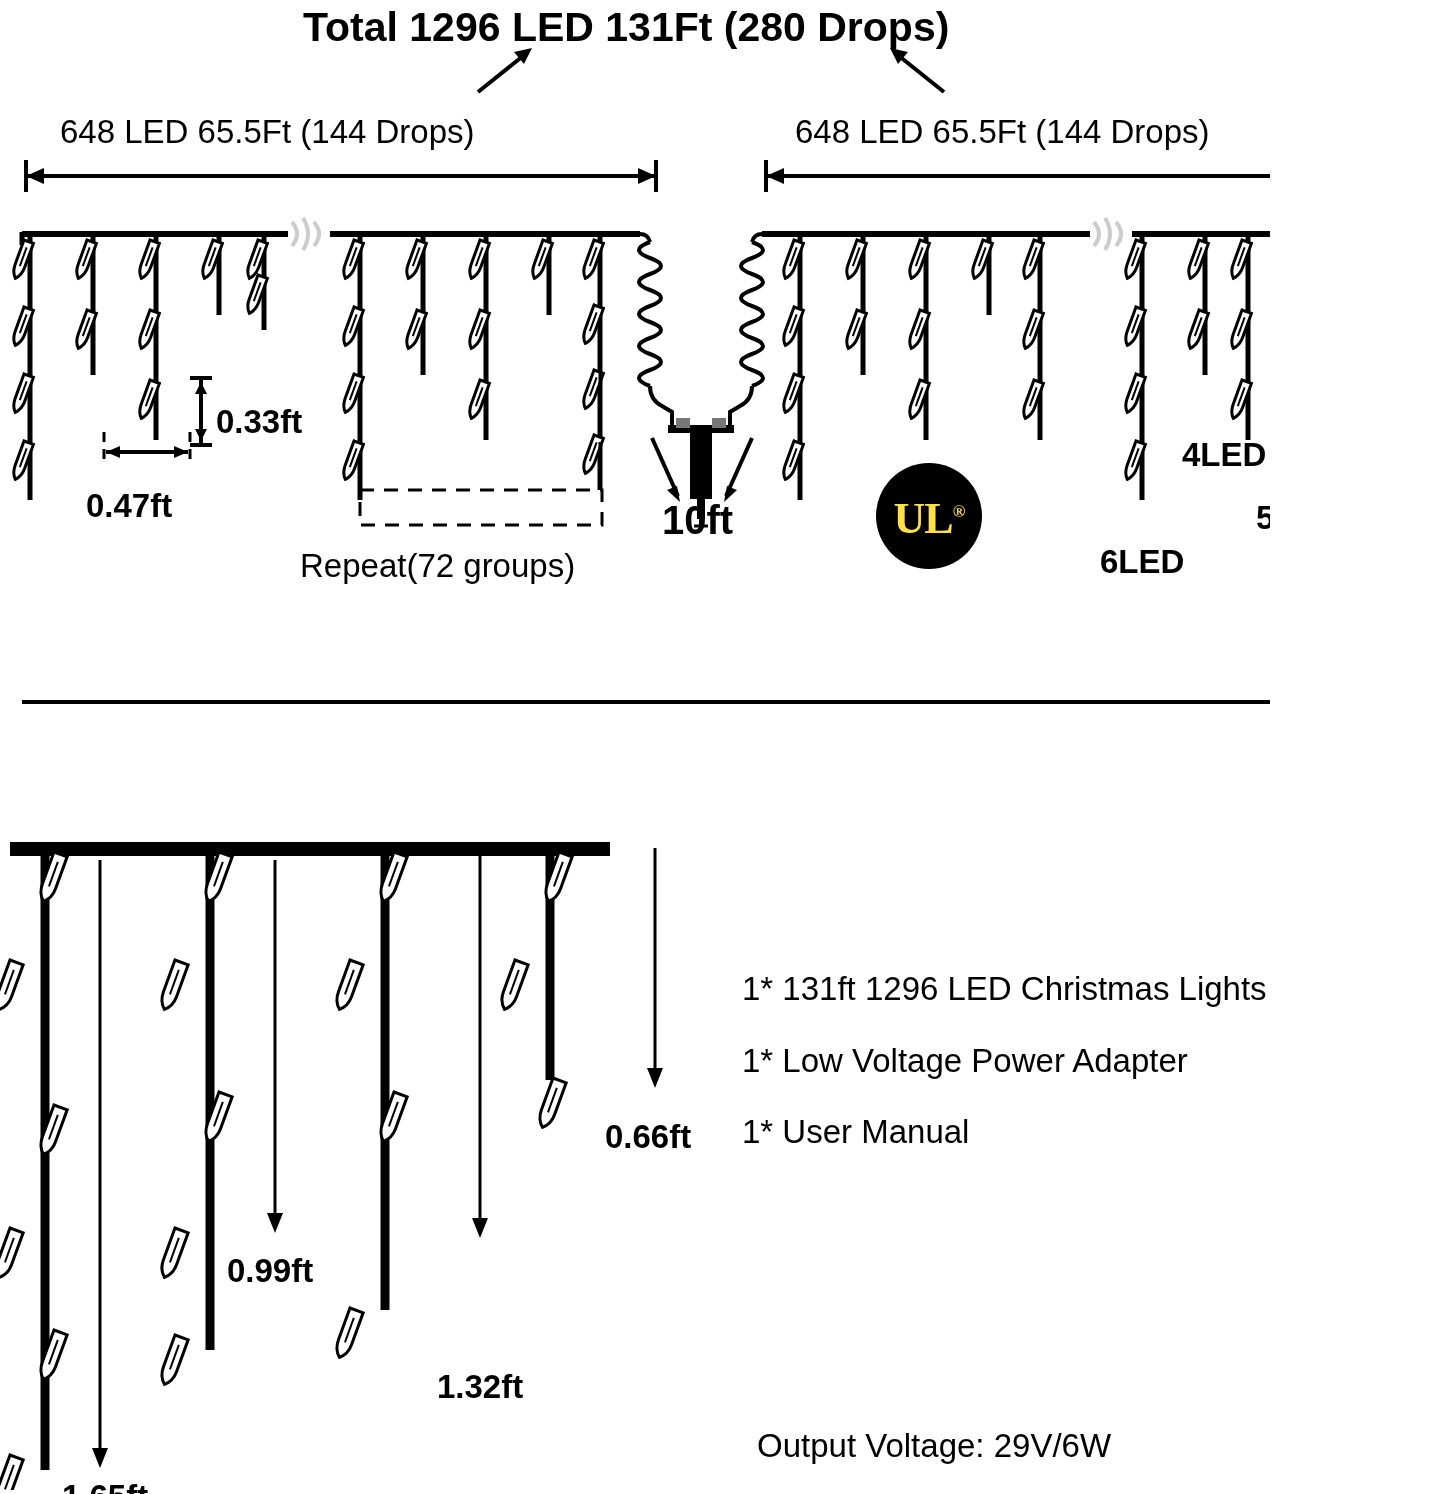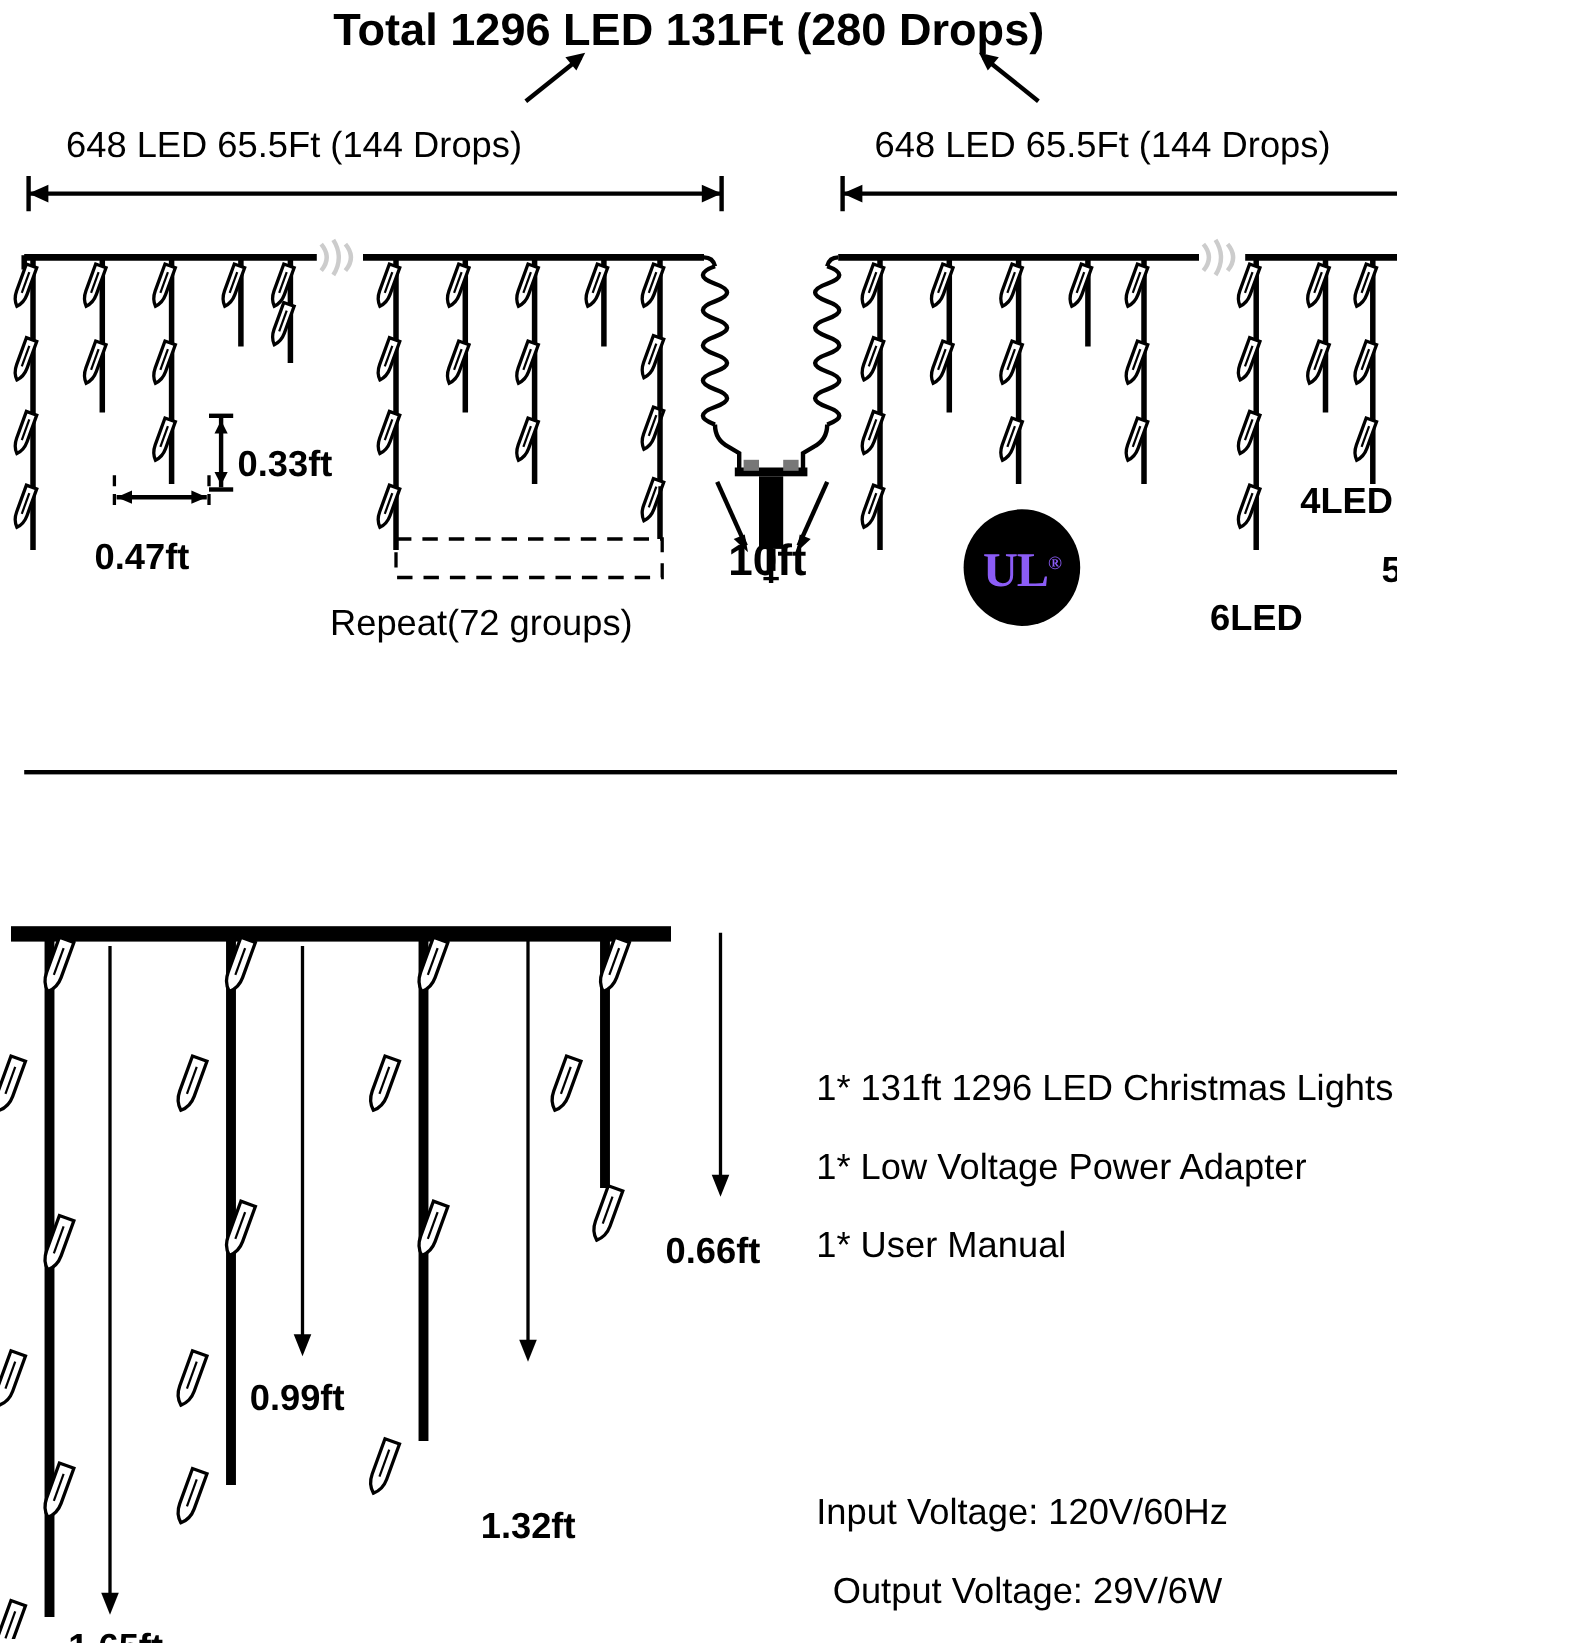--- a/index.html
+++ b/index.html
@@ -46,38 +46,39 @@
     font-size: 35px;
     font-weight: normal;
   }
   .pkg-line {
     font-size: 33px;
     font-weight: normal;
   }
   .big-dim {
     font-size: 40px;
     font-weight: bold;
+    margin-top: 10px;
   }
   .repeat-label {
     font-size: 33px;
     font-weight: normal;
   }
   .divider {
     position: absolute;
     background: #000;
     height: 4px;
   }
   svg { display: block; }
   .ul-badge {
     position: absolute;
     width: 106px;
     height: 106px;
     border-radius: 50%;
     background: #000;
-    color: #8b5cf6;
+    color: #fde047;
     display: flex;
     align-items: center;
     justify-content: center;
   }
   .ul-badge .ul-text {
     font-family: "Liberation Serif", serif;
     font-size: 44px;
     font-weight: bold;
     letter-spacing: -1px;
     position: relative;
@@ -504,16 +505,15 @@
 
   <div class="txt dim" style="left:605px; top:1118px;">0.66ft</div>
   <div class="txt dim" style="left:227px; top:1240px;margin-top:12px;">0.99ft</div>
   <div class="txt dim" style="left:437px; top:1368px;">1.32ft</div>
   <div class="txt dim" style="left:62px; top:1478px;">1.65ft</div>
 
   <div class="txt pkg-line" style="left:742px; top:970px;">1* 131ft 1296 LED Christmas Lights</div>
   <div class="txt pkg-line" style="left:742px; top:1042px;">1* Low Voltage Power Adapter</div>
   <div class="txt pkg-line" style="left:742px; top:1113px;text-align:center;">1* User Manual</div>
 
-  <div class="txt pkg-line" style="left:742px; top:1355px;">Input Voltage: 120V/60Hz</div>
   <div class="txt pkg-line" style="left:742px; top:1427px;margin-left:15px;">Output Voltage: 29V/6W</div>
 
 </div>
 
 </body></html>

